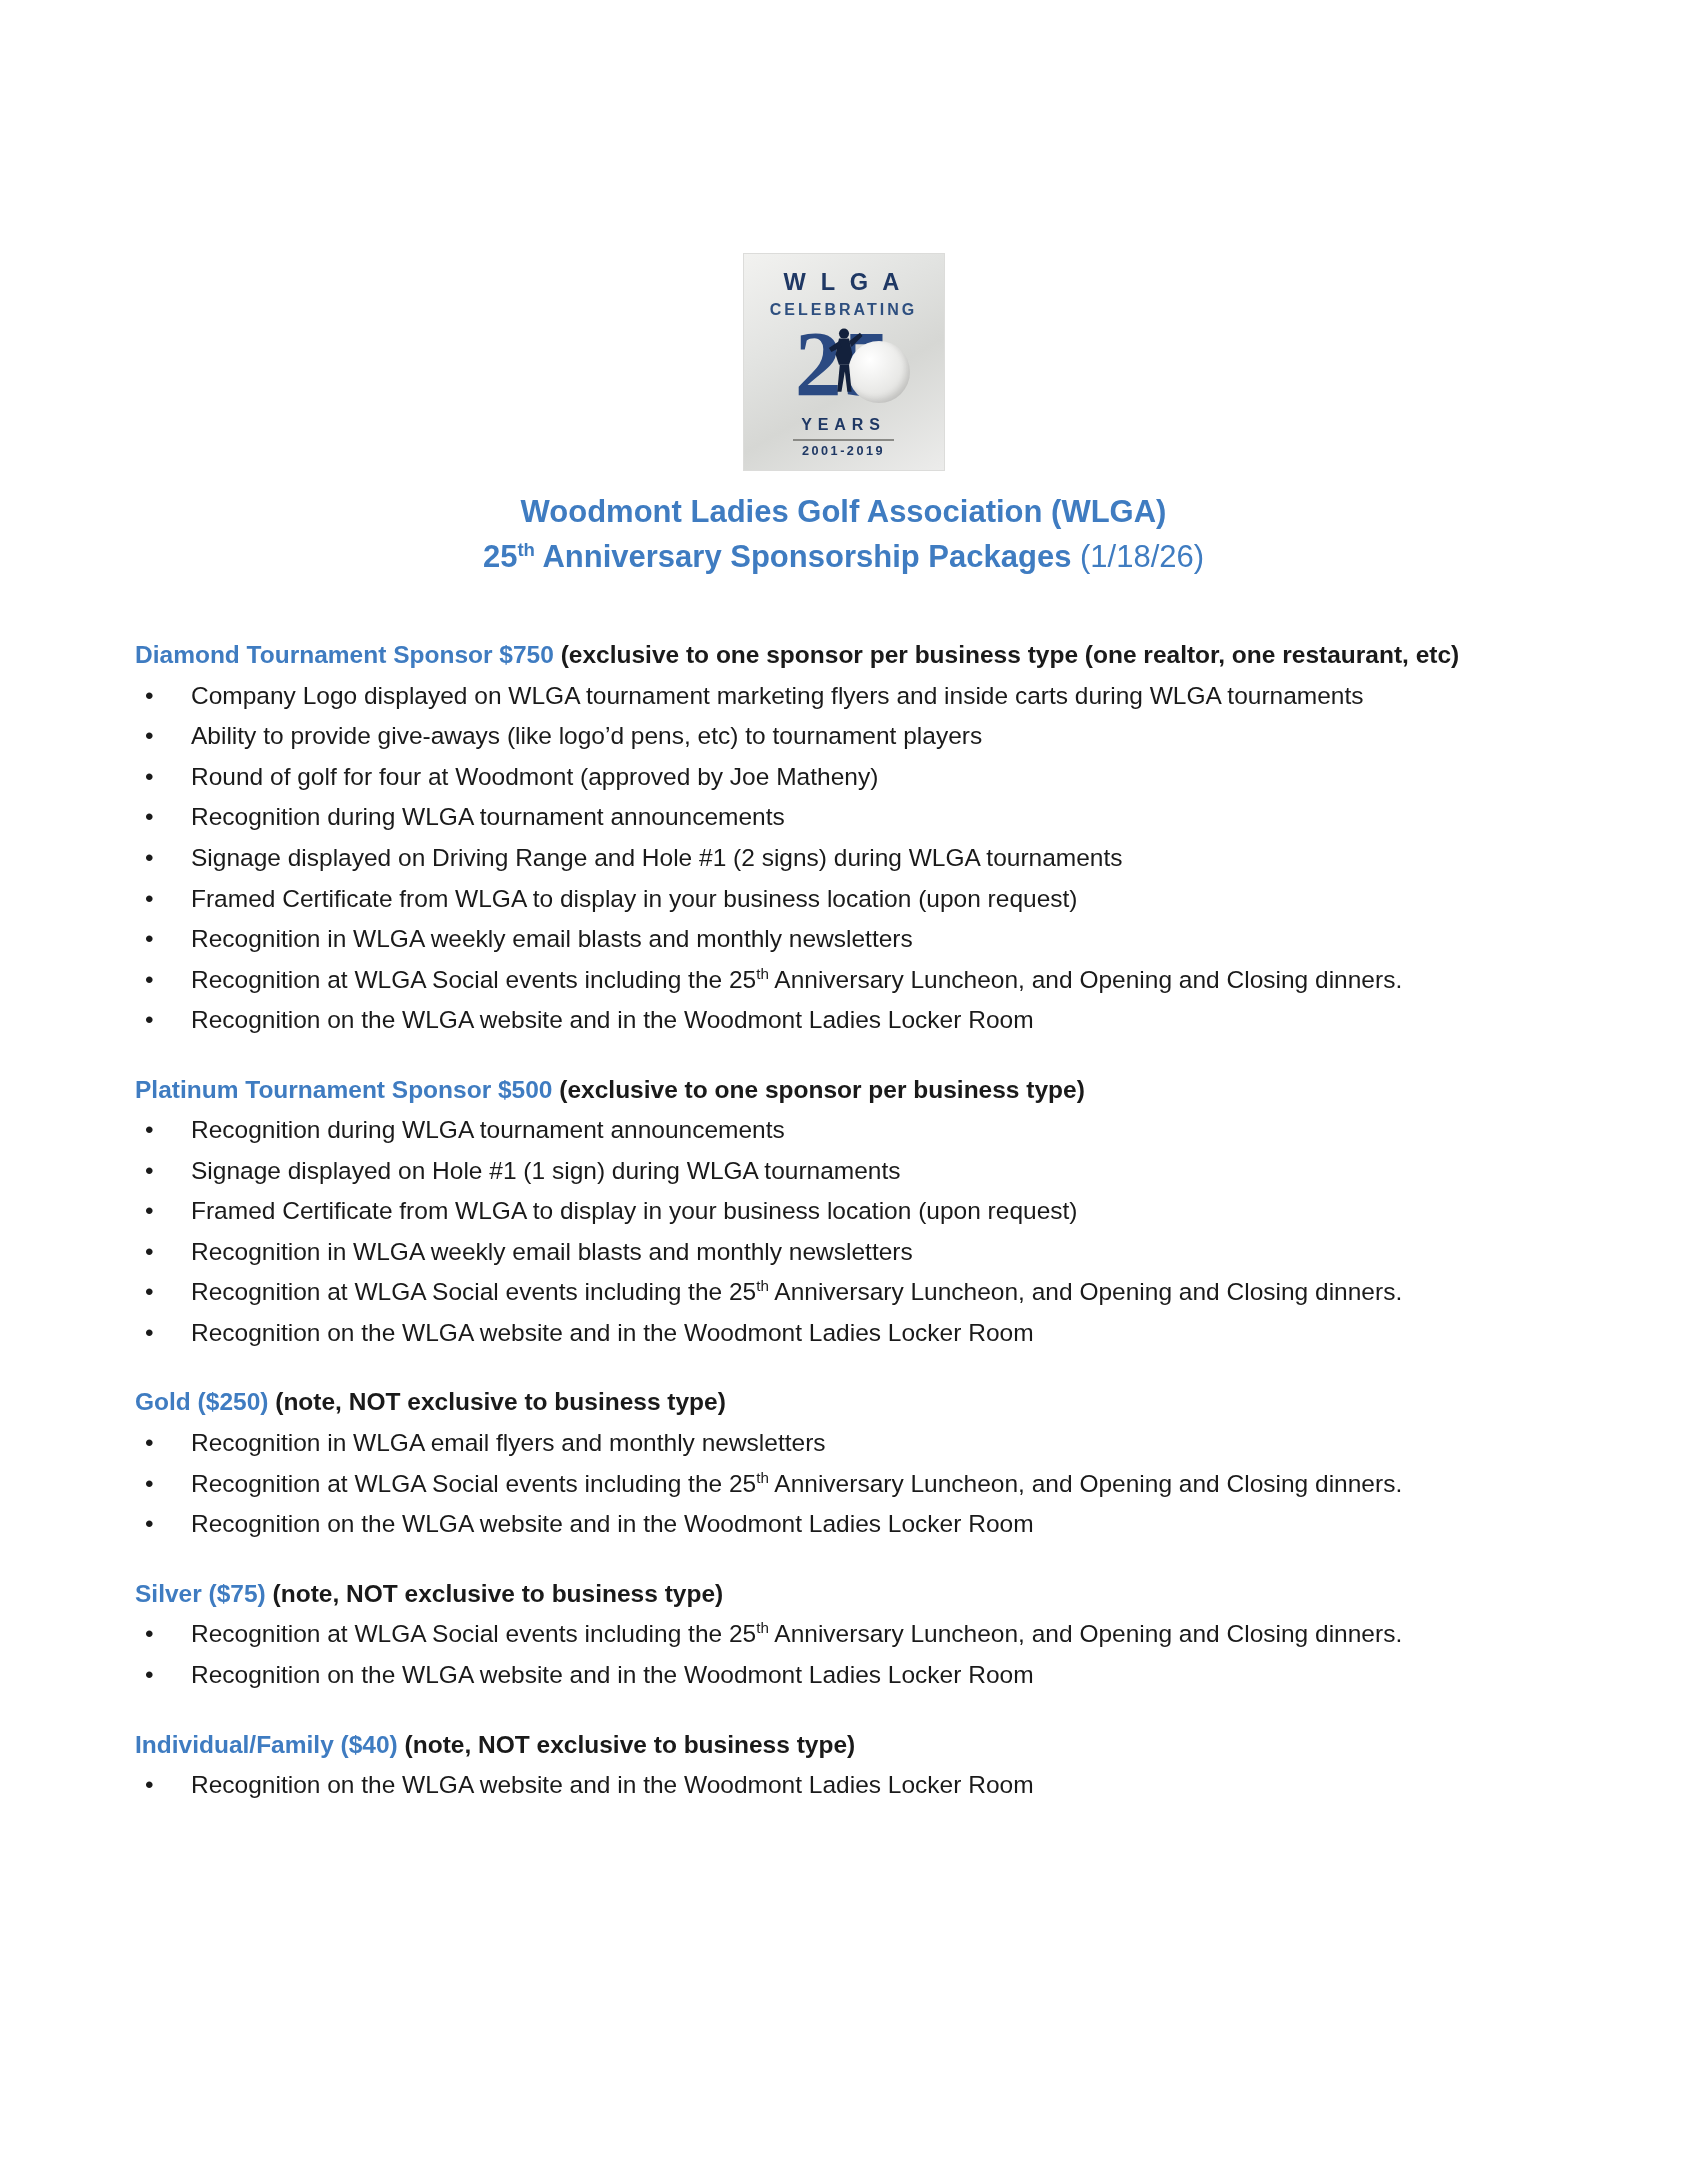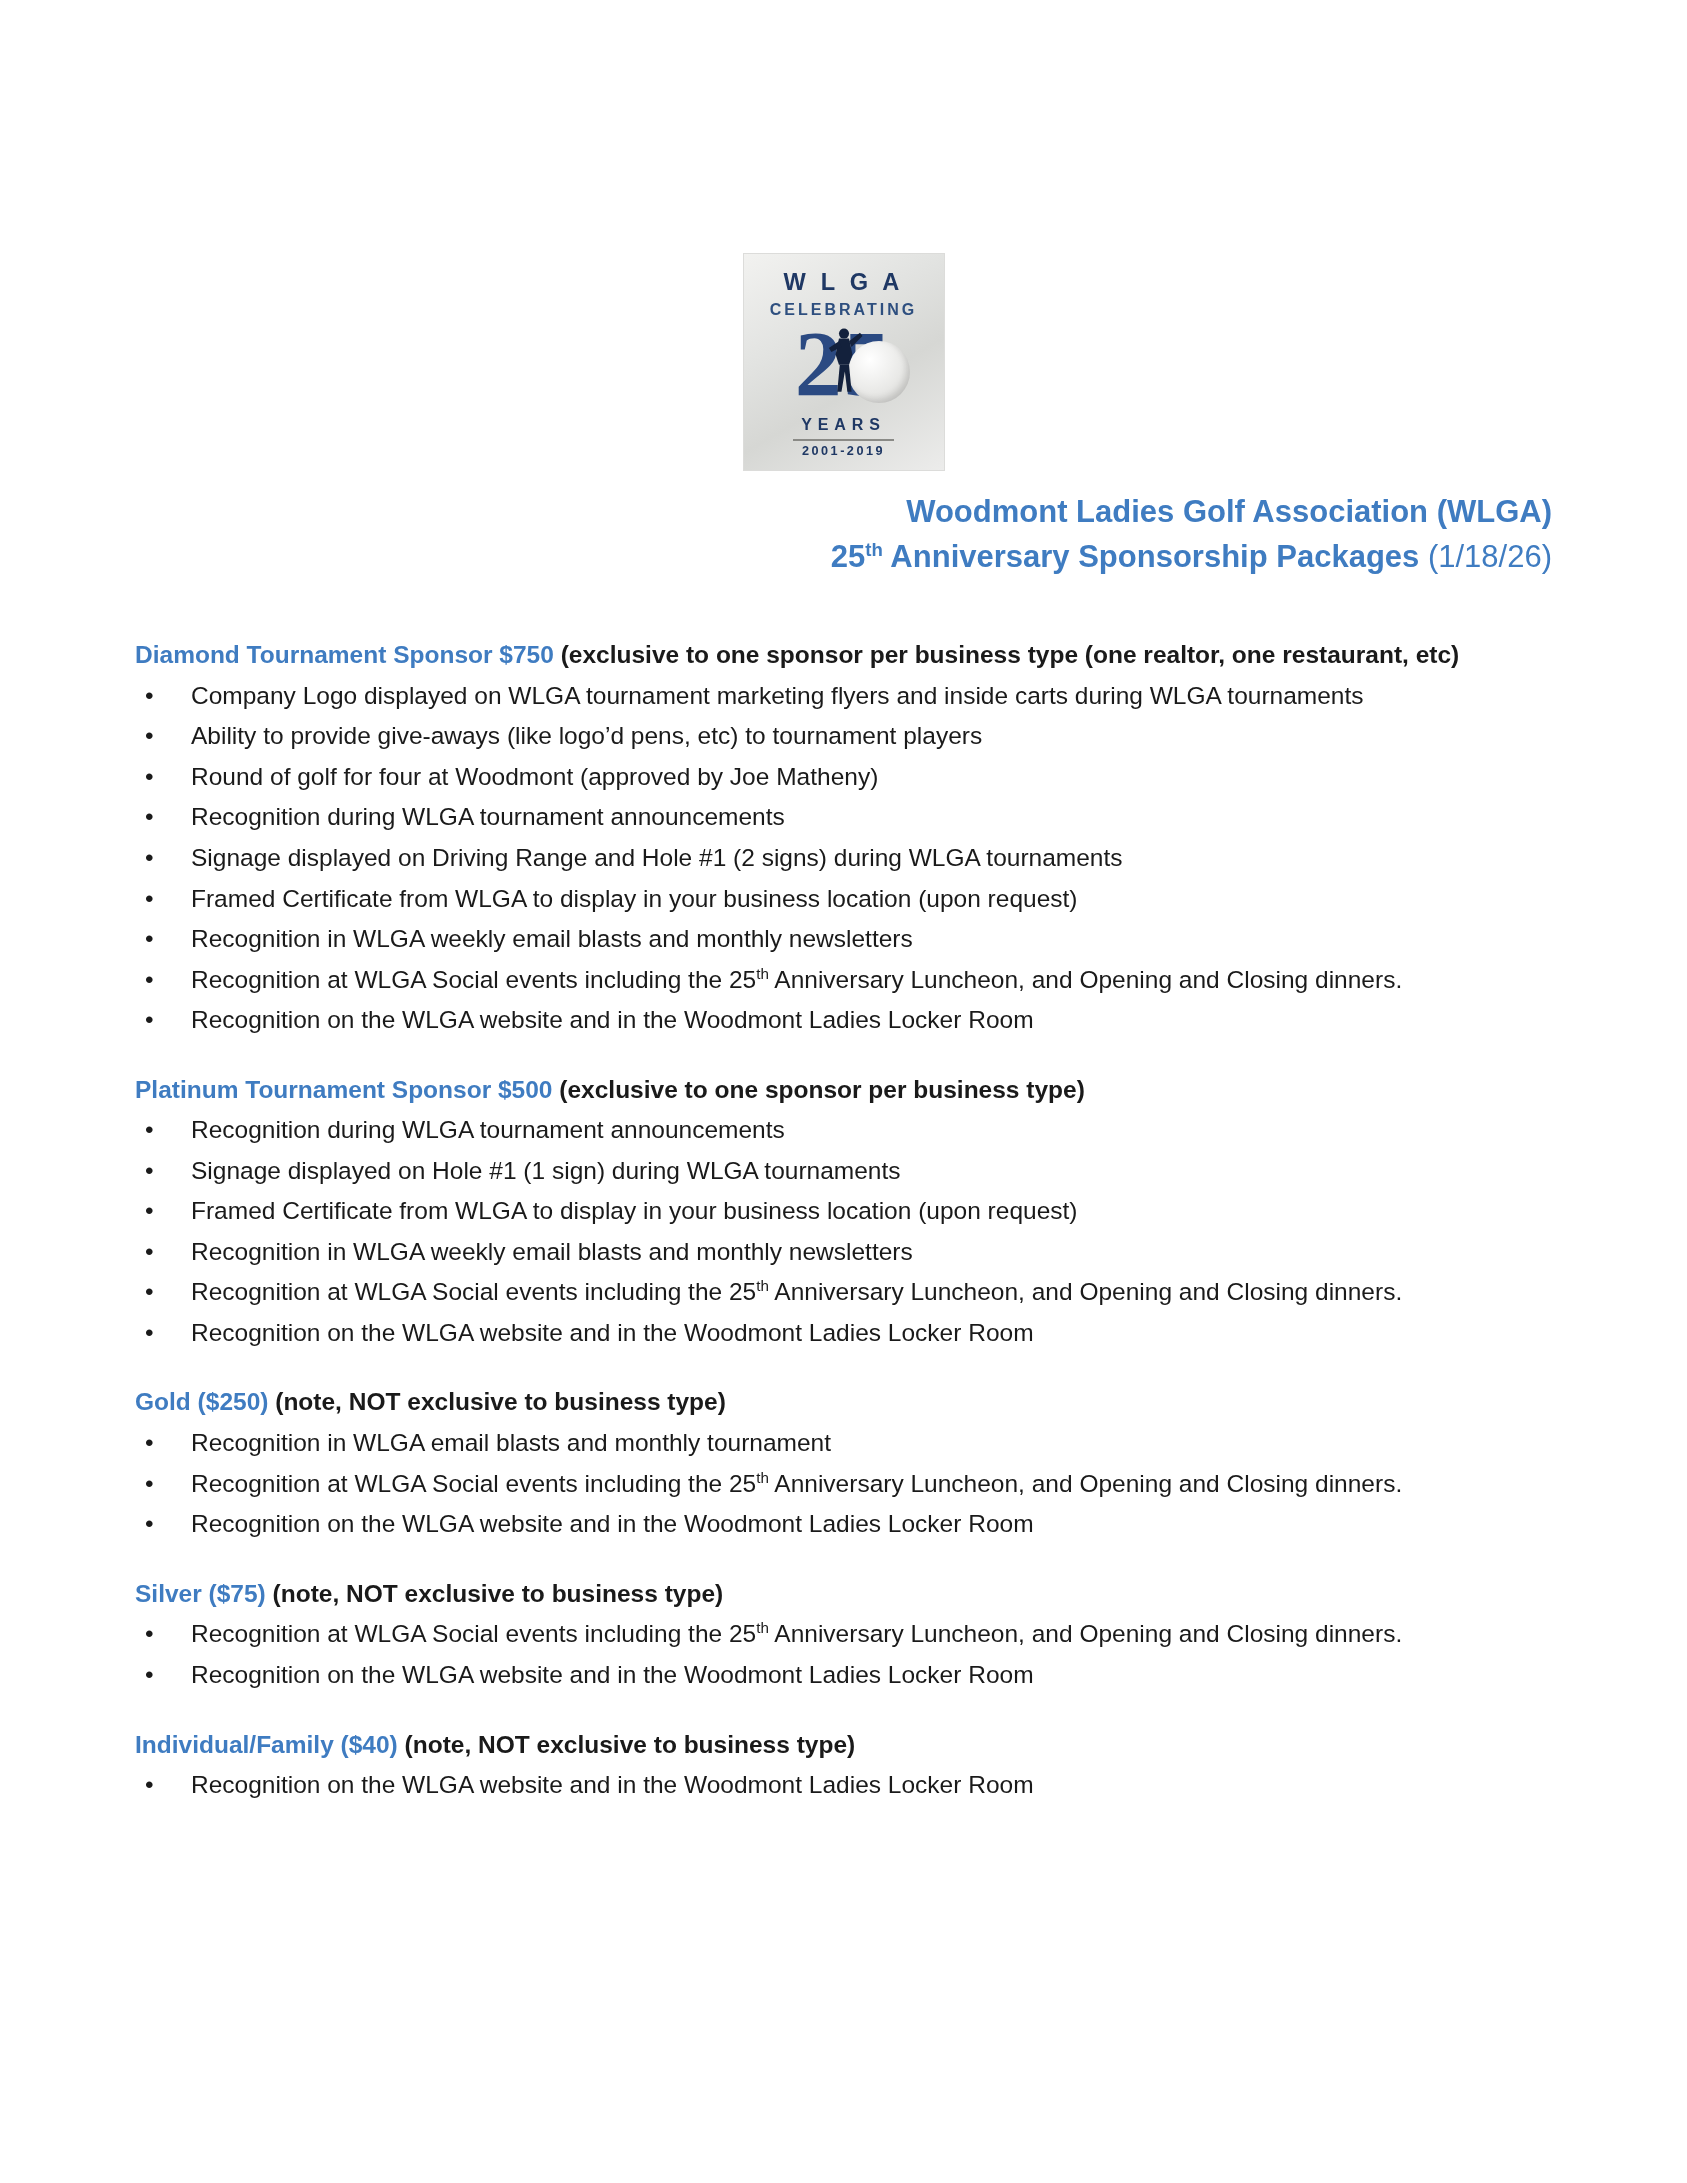--- a/index.html
+++ b/index.html
@@ -110,21 +110,21 @@
   .logo-range {
     font-family: "Liberation Sans", sans-serif;
     font-weight: bold;
     font-size: 12.7px;
     letter-spacing: 2.5px;
     color: #1f3864;
   }
 
   
   .title-block {
-    text-align: right;
+    text-align: center;
     margin-top: 22px;
   }
   .title-1 {
     font-family: "Liberation Sans", sans-serif;
     font-weight: bold;
     font-size: 31px;
     color: #3f7cc1;
     line-height: 1.25;
   }
   .title-2 {
@@ -254,21 +254,21 @@
           <li><span class="bullet">•</span><span>Signage displayed on Hole #1 (1 sign) during WLGA tournaments</span></li>
           <li><span class="bullet">•</span><span>Framed Certificate from WLGA to display in your business location (upon request)</span></li>
           <li><span class="bullet">•</span><span>Recognition in WLGA weekly email blasts and monthly newsletters</span></li>
           <li><span class="bullet">•</span><span>Recognition at WLGA Social events including the 25</span><span class="sup">th</span><span> Anniversary Luncheon, and Opening and Closing dinners.</span></li>
           <li><span class="bullet">•</span><span>Recognition on the WLGA website and in the Woodmont Ladies Locker Room</span></li>
         </ul>
       </div>
       <div class="section">
         <div class="section-head"><span class="tier">Gold ($250)</span><span class="note-bold"> (note, NOT exclusive to business type)</span></div>
         <ul class="items">
-          <li><span class="bullet">•</span><span>Recognition in WLGA email blasts and monthly tournament</span></li>
+          <li><span class="bullet">•</span><span>Recognition in WLGA email flyers and monthly newsletters</span></li>
           <li><span class="bullet">•</span><span>Recognition at WLGA Social events including the 25</span><span class="sup">th</span><span> Anniversary Luncheon, and Opening and Closing dinners.</span></li>
           <li><span class="bullet">•</span><span>Recognition on the WLGA website and in the Woodmont Ladies Locker Room</span></li>
         </ul>
       </div>
       <div class="section">
         <div class="section-head"><span class="tier">Silver ($75)</span><span class="note-bold"> (note, NOT exclusive to business type)</span></div>
         <ul class="items">
           <li><span class="bullet">•</span><span>Recognition at WLGA Social events including the 25</span><span class="sup">th</span><span> Anniversary Luncheon, and Opening and Closing dinners.</span></li>
           <li><span class="bullet">•</span><span>Recognition on the WLGA website and in the Woodmont Ladies Locker Room</span></li>
         </ul>

